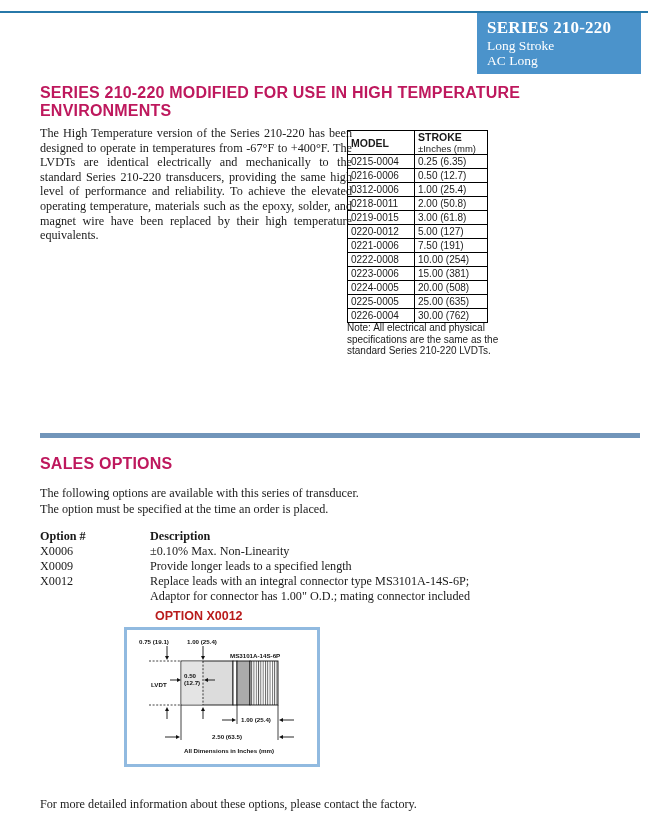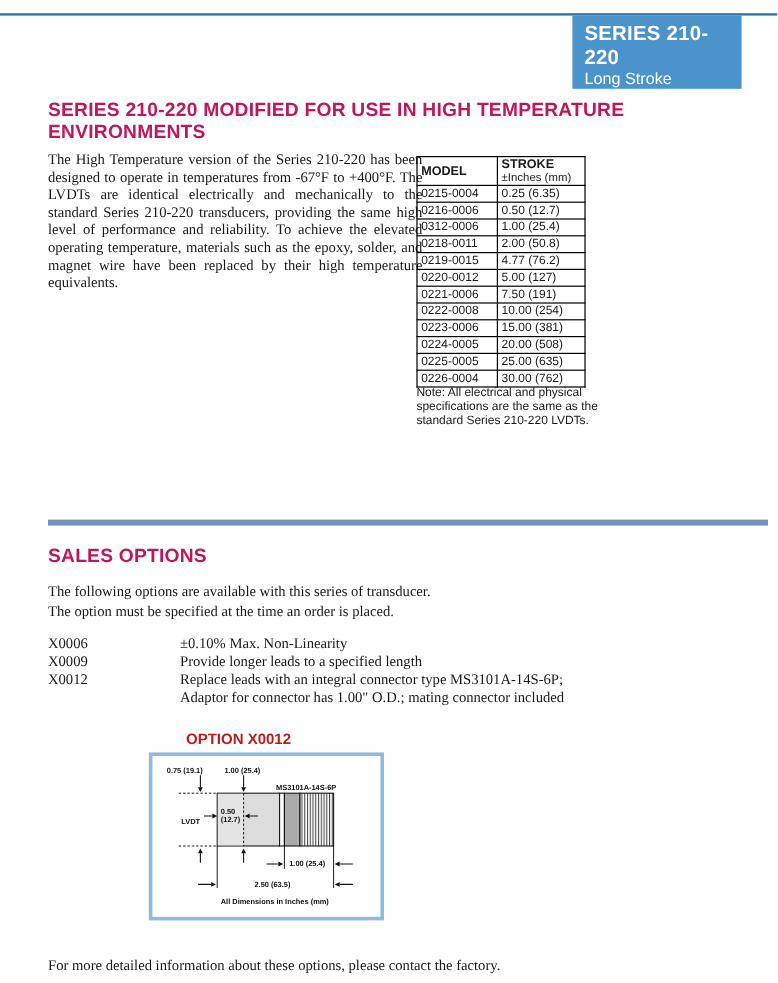--- a/index.html
+++ b/index.html
@@ -1,21 +1,21 @@
 <!DOCTYPE html>
 <html><head>
 <meta charset="utf-8">
 <style>
   html,body{margin:0;padding:0;background:#fff;}
   #page{position:relative;width:648px;height:819px;background:#ffffff;overflow:hidden;
         font-family:"Liberation Serif",serif;color:#1a1a1a;}
   
   .top-rule{position:absolute;left:0;top:11px;width:648px;height:2px;background:#2778A9;}
-  .hdr-box{position:absolute;left:477px;top:13px;width:141px;height:61px;background:#4B93CB;
-           color:#ffffff;font-family:Liberation Sans, sans-serif;padding:5px 0 12px 10px;box-sizing:border-box;}
+  .hdr-box{position:absolute;left:477px;top:13px;width:164px;height:61px;background:#4B93CB;
+           color:#ffffff;font-family:Liberation Serif, serif;padding:5px 0 12px 10px;box-sizing:border-box;}
   .hdr-title{font-size:17px;font-weight:bold;letter-spacing:.2px;line-height:20px;}
   .hdr-sub{font-size:13.5px;line-height:15px;}
   
   .blue-h{position:absolute;left:40px;font-family:"Liberation Sans",sans-serif;font-weight:bold;
           font-size:16px;color:#be185d;letter-spacing:.2px;}
   
   .para{position:absolute;left:40px;top:126px;width:312px;font-size:12.2px;line-height:14.6px;
         text-align:justify;}
   
   .stroke-table{position:absolute;left:347px;top:130px;border-collapse:collapse;
@@ -84,21 +84,21 @@
         <tr>
           <td>0312-0006</td>
           <td>1.00 (25.4)</td>
         </tr>
         <tr>
           <td>0218-0011</td>
           <td>2.00 (50.8)</td>
         </tr>
         <tr>
           <td>0219-0015</td>
-          <td>4.77 (76.2)</td>
+          <td>3.00 (61.8)</td>
         </tr>
         <tr>
           <td>0220-0012</td>
           <td>5.00 (127)</td>
         </tr>
         <tr>
           <td>0221-0006</td>
           <td>7.50 (191)</td>
         </tr>
         <tr>
@@ -129,20 +129,24 @@
   <div class="divider"></div>
 
   <div class="blue-h" style="top:455px;">SALES OPTIONS</div>
 
   <div class="intro">
     <div>The following options are available with this series of transducer.</div>
     <div>The option must be specified at the time an order is placed.</div>
   </div>
 
   <div class="options">
+    <div class="opt-row">
+      <div class="opt-code opt-bold">Option #</div>
+      <div class="opt-desc opt-bold">Description</div>
+    </div>
   <div class="opt-row">
         <div class="opt-code">X0006</div>
         <div class="opt-desc">±0.10% Max. Non-Linearity</div>
       </div>
       <div class="opt-row">
         <div class="opt-code">X0009</div>
         <div class="opt-desc">Provide longer leads to a specified length</div>
       </div>
       <div class="opt-row">
         <div class="opt-code">X0012</div>

